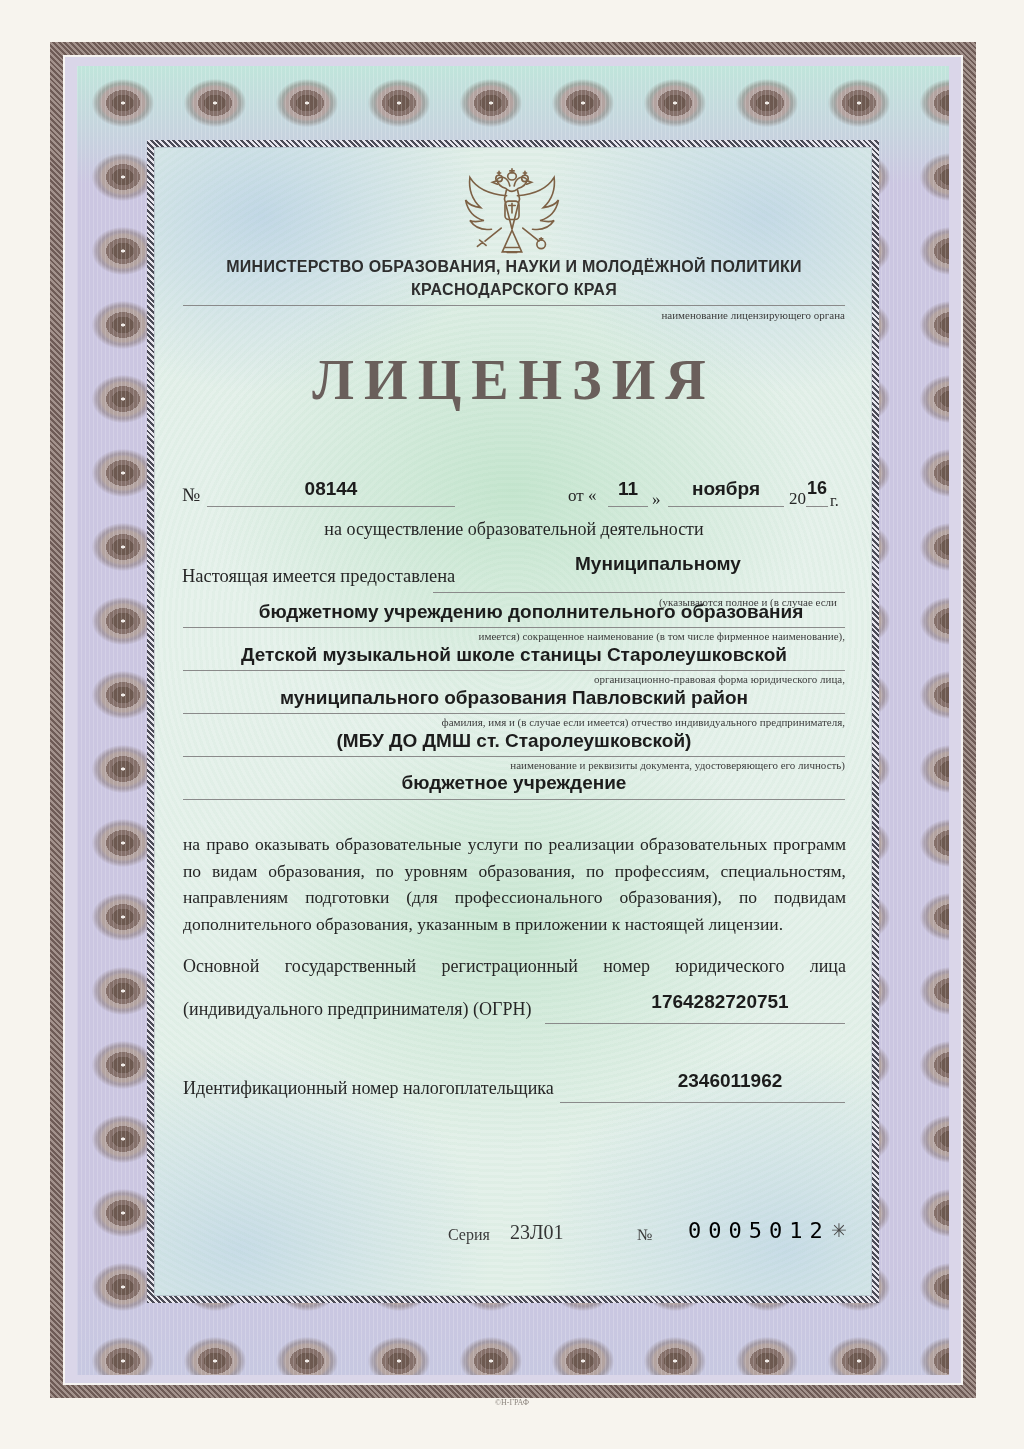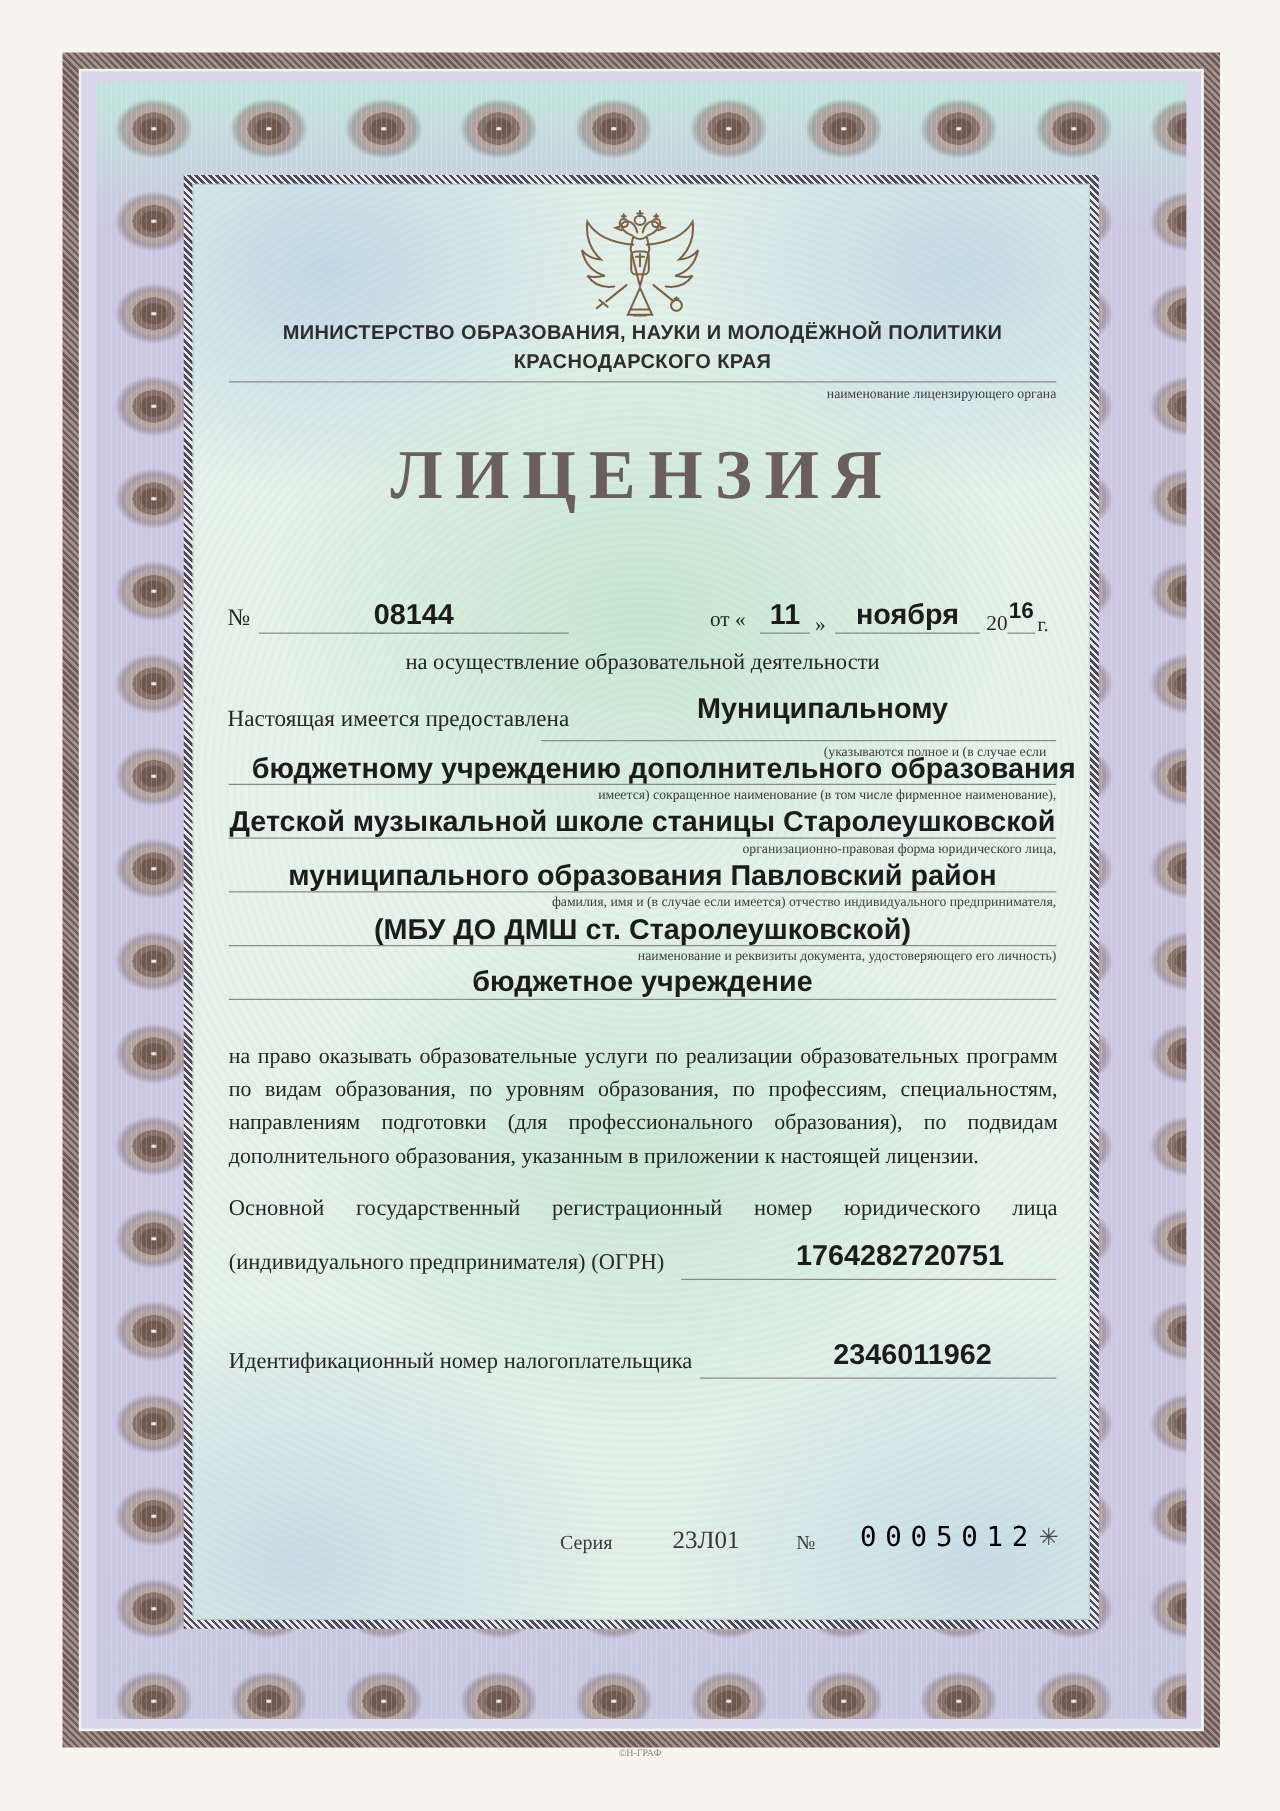--- a/index.html
+++ b/index.html
@@ -38,21 +38,21 @@
   .abs{position:absolute;}
   .sans-b{font-family:"Liberation Sans",sans-serif;font-weight:bold;color:#1c1c1c;}
   .serif{font-family:"Liberation Serif",serif;color:#262626;}
   .caption{font-family:"Liberation Serif",serif;font-size:11px;color:#3c3c3c;text-align:right;}
   .fill-line{position:absolute;border-bottom:1px solid #8a8a8a;height:0;}
   .ctr{text-align:center;}
 
   .ministry{left:183px;width:662px;font-size:16px;letter-spacing:0.3px;color:#2e2e2e;text-align:center;}
   .doc-title{left:183px;top:348px;width:662px;text-align:center;font-family:"Liberation Serif",serif;
     font-weight:bold;font-size:56px;letter-spacing:10px;color:#6a5f5b;}
-  .val{font-size:23px;text-align:center;}
+  .val{font-size:19px;text-align:center;}
   .par{left:183px;width:663px;font-size:17.5px;line-height:1.52;text-align:justify;color:#242424;}
   .serial-digits{font-family:"DejaVu Sans Mono",monospace;font-size:22px;letter-spacing:7px;color:#000000;}
   .credit{font-size:8px;color:#8d857e;text-align:center;}
 </style>
 </head>
 <body>
 
 <div class="page">
 
   <div class="f-dark"></div>
@@ -141,20 +141,20 @@
   <div class="abs serif" style="left:183px;width:663px;top:956px;font-size:18px;text-align:justify;text-align-last:justify;">Основной государственный регистрационный номер юридического лица</div>
   <span class="abs serif" style="left:183px;top:999px;font-size:18px;">(индивидуального предпринимателя) (ОГРН)</span>
   <div class="fill-line" style="left:545px;width:300px;top:1023px;"></div>
   <div class="abs sans-b val" style="left:595px;width:250px;top:991px;">1764282720751</div>
 
   <span class="abs serif" style="left:183px;top:1078px;font-size:18px;">Идентификационный номер налогоплательщика</span>
   <div class="fill-line" style="left:560px;width:285px;top:1102px;"></div>
   <div class="abs sans-b val" style="left:615px;width:230px;top:1070px;">2346011962</div>
 
   <span class="abs serif" style="left:448px;top:1226px;font-size:16px;color:#3b3b3b;">Серия</span>
-  <span class="abs serif" style="left:538px;top:1221px;font-size:20px;color:#353535;">23Л01</span>
+  <span class="abs serif" style="left:510px;top:1221px;font-size:20px;color:#353535;">23Л01</span>
   <span class="abs serif" style="left:637px;top:1226px;font-size:16px;color:#3b3b3b;">№</span>
   <span class="abs serial-digits" style="left:688px;top:1218px;">0005012</span>
   <span class="abs" style="left:831px;top:1219px;font-family:'DejaVu Sans',sans-serif;font-size:19px;color:#4a4a4a;">✳</span>
 
   <div class="abs credit" style="left:437px;width:150px;top:1398px;">©Н-ГРАФ</div>
 
 </div>
 
 </body></html>

